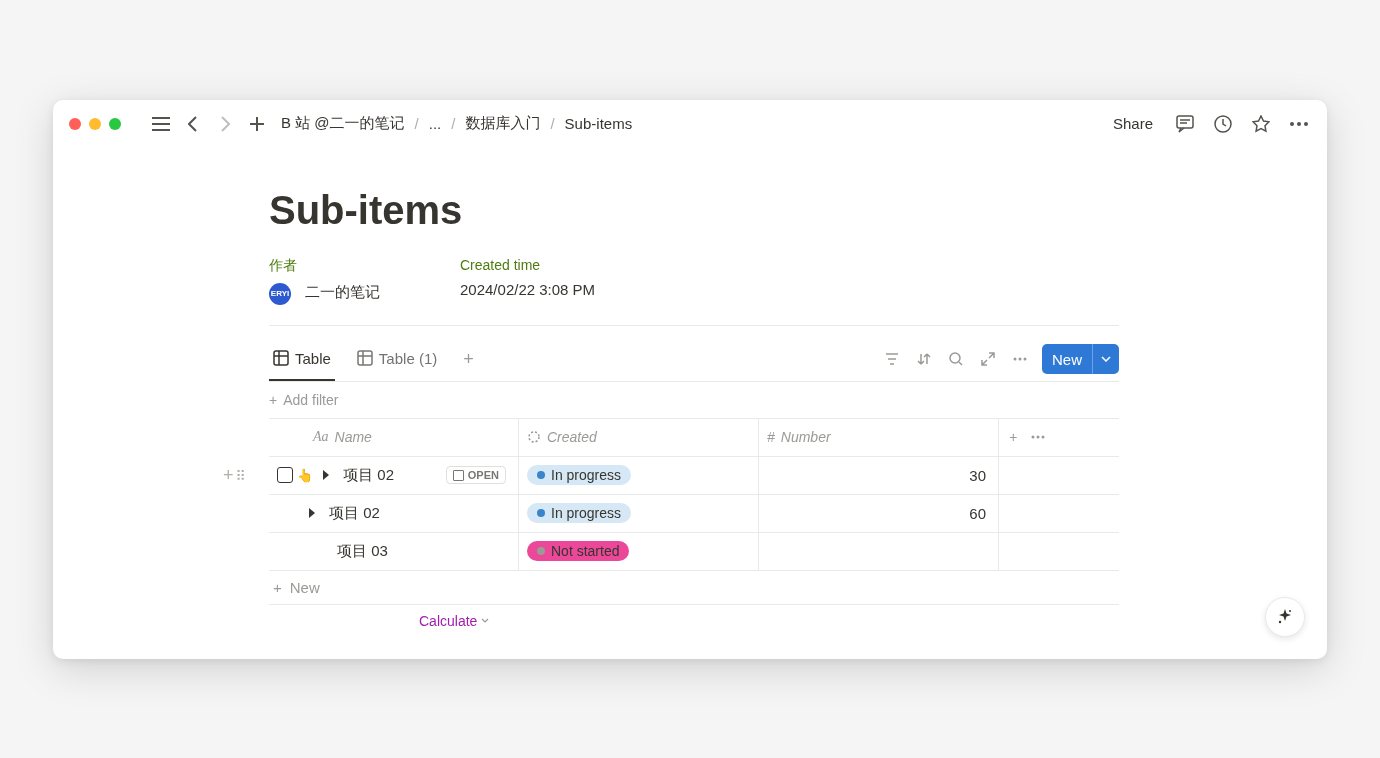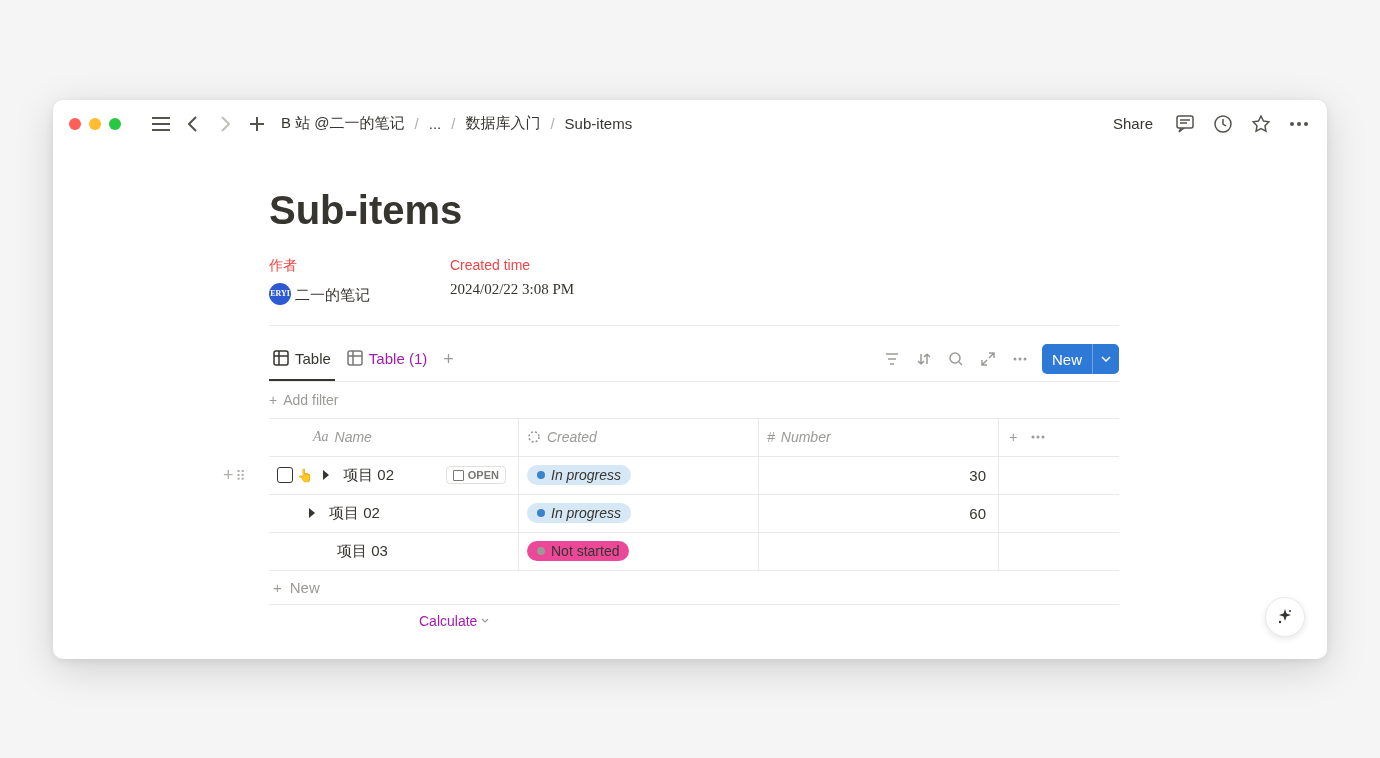--- a/index.html
+++ b/index.html
@@ -72,40 +72,40 @@
   font-weight: 700;
   color: #37352f;
   margin-bottom: 24px;
 }
 .props {
   display: flex;
   gap: 80px;
   margin-bottom: 20px;
 }
 .prop { display: flex; flex-direction: column; gap: 8px;}
-.prop-label { font-size: 14px; color: #ef4444;}
-.prop-value { font-size: 15px; color: #37352f; display: flex; align-items: flex-end; gap: 4px; font-family: Liberation Serif, serif;}
+.prop-label { font-size: 14px; color: #4d7c0f;}
+.prop-value { font-size: 15px; color: #37352f; display: flex; align-items: flex-start; gap: 14px;}
 .avatar {
   width: 22px; height: 22px; border-radius: 50%;
   background: #2e5ad1; color: #fff;
   display: inline-flex; align-items: center; justify-content: center;
   font-size: 8px; font-weight: 700;
 }
 .divider { height: 1px; background: #e9e9e7; margin-bottom: 12px;}
 
 .tabs-row {
   display: flex; align-items: center; justify-content: space-between;
   border-bottom: 1px solid #e9e9e7;
   height: 44px;
 }
-.tabs { display: flex; align-items: center; gap: 8px; height: 100%;}
+.tabs { display: flex; align-items: center; gap: 18px; height: 100%;}
 .tab {
   display: flex; align-items: center; gap: 6px;
   height: 100%; padding: 0 4px;
-  color: #a21caf; font-size: 15px; cursor: pointer;
+  color: #737373; font-size: 15px; cursor: pointer;
   border-bottom: 2px solid transparent;
 }
 .tab.active { color: #37352f; border-bottom-color: #37352f; font-weight: 500;}
 .tab-icon { display: inline-flex; }
 .tabs .add-tab { color: #9b9a97; font-size: 18px; padding: 0 4px; cursor: pointer;}
 .toolbar { display: flex; align-items: center; gap: 12px;}
 .toolbar .tool-icon { color: #9b9a97; cursor: pointer; width: 20px; height:20px; display:inline-flex; align-items:center; justify-content:center;}
 .new-btn {
   background: #2e79d6; color: #fff;
   border-radius: 5px;
@@ -160,21 +160,21 @@
   border: 1px solid #e0dfdb; border-radius: 4px;
   padding: 2px 6px; font-size: 11px; font-weight: 600;
   color: #787774; display: flex; align-items: center; gap: 4px;
   margin-left: auto; margin-right: 4px;
 }
 .open-btn .doc-icon { width: 11px; height: 11px; border: 1.2px solid #787774; border-radius: 1px; display:inline-block;}
 .status-badge {
   display: inline-flex; align-items: center; gap: 6px;
   padding: 2px 10px; border-radius: 12px; font-size: 14px;
 }
-.status-inprogress { background: #d6e8f5; font-style: italic;}
+.status-inprogress { background: #d6e8f5;}
 .status-inprogress .dot { width: 8px; height:8px; border-radius:50%; background: #3a84c9;}
 .status-notstarted { background: #ec4899;}
 .status-notstarted .dot { width: 8px; height:8px; border-radius:50%; background: #9b9a97;}
 .num-cell { justify-content: flex-end; padding-right: 12px;}
 .new-row { display:flex; align-items:center; gap:8px; padding: 8px 4px; color:#9b9a97; font-size:15px; cursor:pointer; border-bottom:1px solid #e9e9e7;}
 .calculate-row { display:flex; justify-content:flex-start; padding: 8px 0;}
 .calculate-btn { margin-left: 150px; color:#a21caf; font-size:14px; display:flex; align-items:center; gap:4px; cursor:pointer;}
 
 .ai-fab {
   position: absolute;

